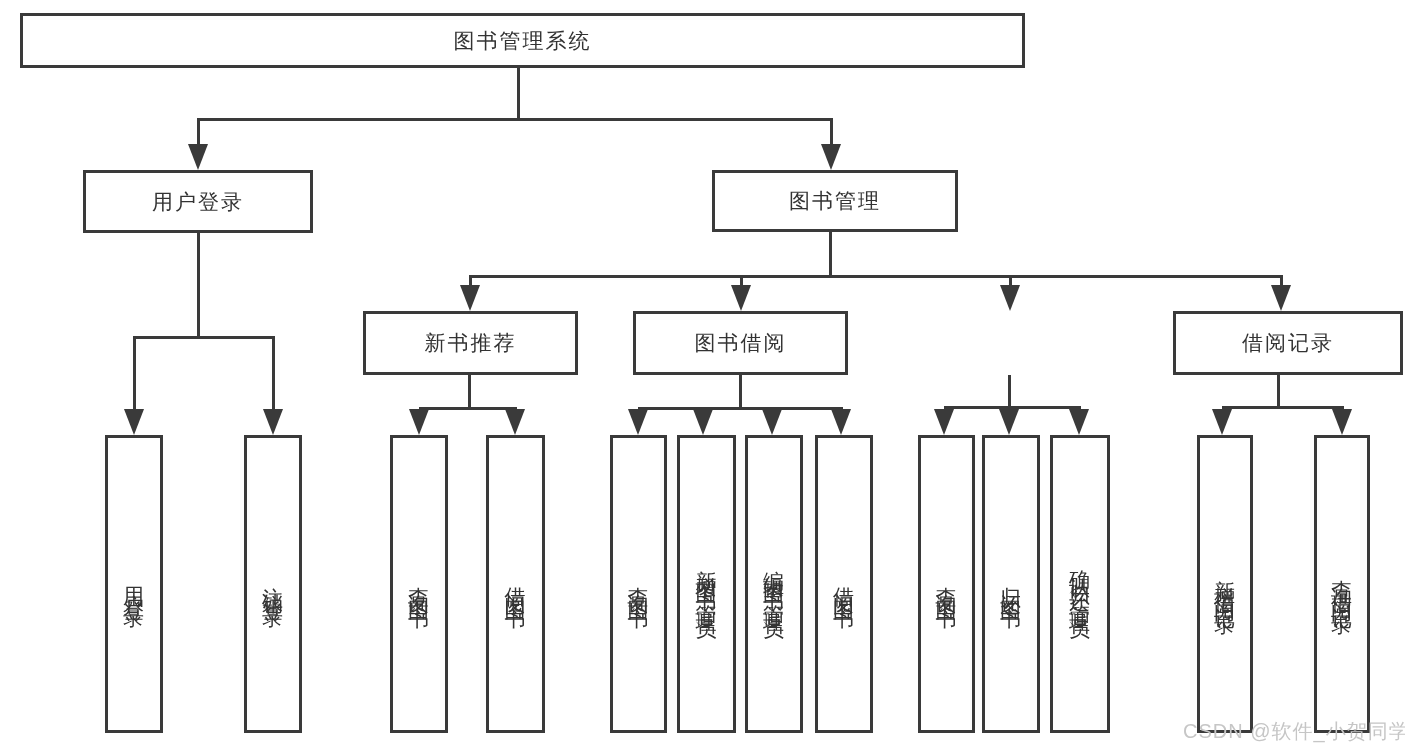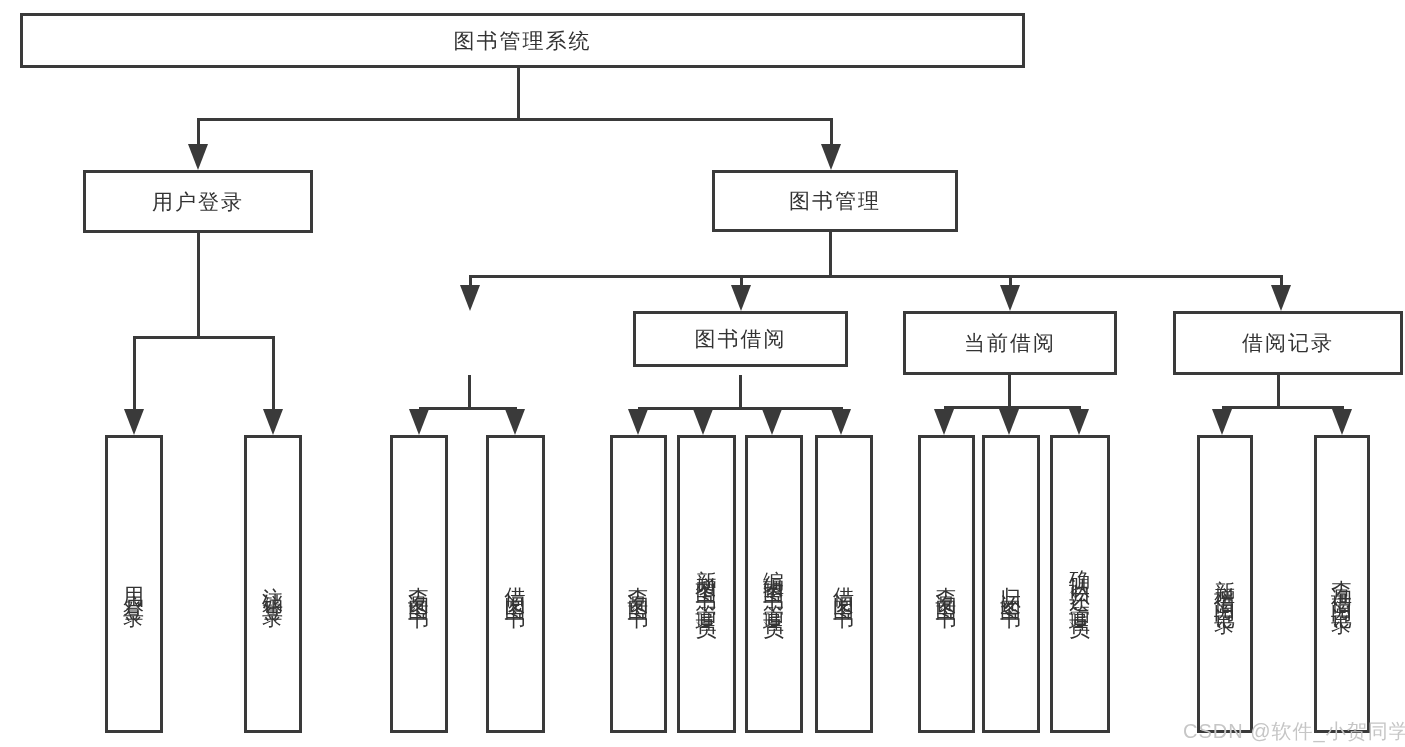--- a/index.html
+++ b/index.html
@@ -65,25 +65,25 @@
   <div class="hline" style="left:470px;top:275px;width:813px"></div>
   <div class="vline" style="left:469px;top:275px;height:14px"></div>
   <div class="arrow" style="left:460px;top:285px"></div>
   <div class="vline" style="left:740px;top:275px;height:14px"></div>
   <div class="arrow" style="left:731px;top:285px"></div>
   <div class="vline" style="left:1009px;top:275px;height:14px"></div>
   <div class="arrow" style="left:1000px;top:285px"></div>
   <div class="vline" style="left:1280px;top:275px;height:14px"></div>
   <div class="arrow" style="left:1271px;top:285px"></div>
 
-  <div class="node hbox" style="left:633px;top:311px;width:215px;height:56px">
+  <div class="node hbox" style="left:363px;top:311px;width:215px;height:64px">
+    <span>新书推荐</span>
+  </div>
+  <div class="node hbox" style="left:633px;top:311px;width:215px;height:64px">
     <span>图书借阅</span>
-  </div>
-  <div class="node hbox" style="left:903px;top:311px;width:214px;height:64px">
-    <span>当前借阅</span>
   </div>
   <div class="node hbox" style="left:1173px;top:311px;width:230px;height:64px">
     <span>借阅记录</span>
   </div>
 
   <div class="vline" style="left:468px;top:375px;height:34px"></div>
   <div class="hline" style="left:419px;top:407px;width:98px"></div>
   <div class="arrow" style="left:409px;top:409px"></div>
   <div class="arrow" style="left:505px;top:409px"></div>
 

